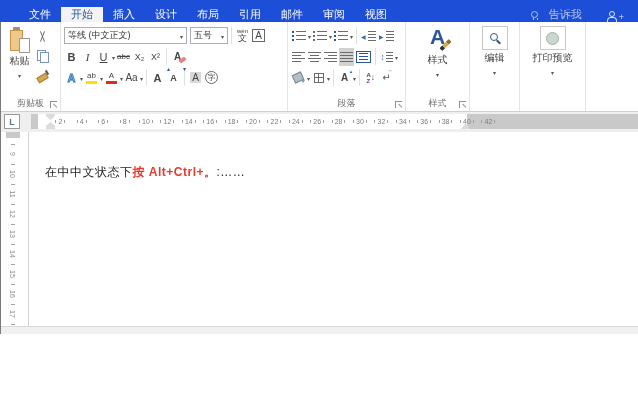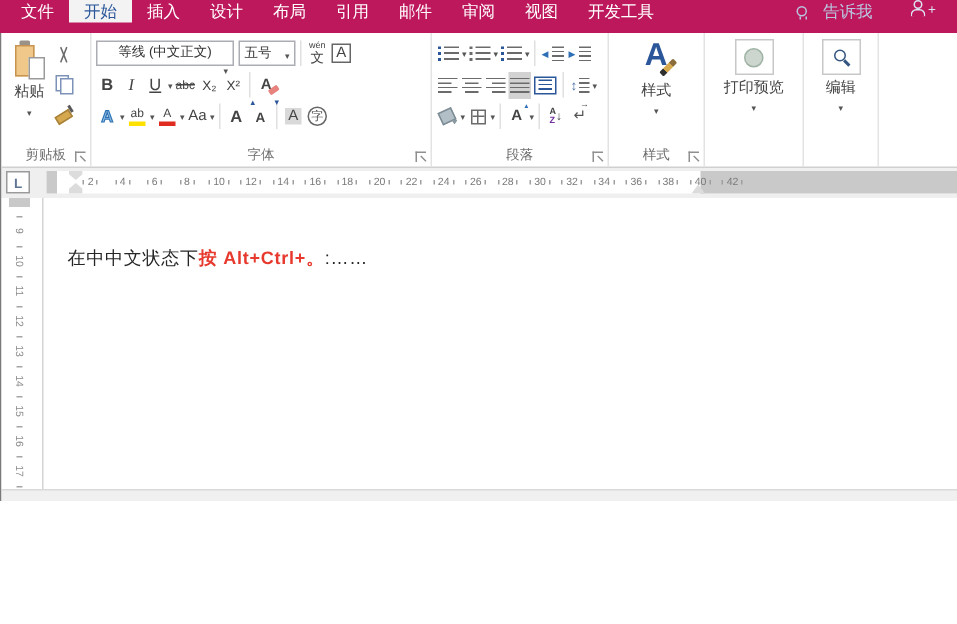--- a/index.html
+++ b/index.html
@@ -1,21 +1,21 @@
 <!DOCTYPE html>
 <html><head>
 <meta charset="utf-8">
 <style>
   * { margin:0; padding:0; box-sizing:border-box; }
   html,body { width:638px; height:416px; }
   body { font-family:"Liberation Sans","DejaVu Sans",sans-serif; background:#fff; overflow:hidden; }
   .app { width:638px; height:416px; position:relative; background:#fff; }
 
   
-  .menubar { height:22px; background:#be185d; display:flex; align-items:flex-start; color:#fff; font-size:11px; }
+  .menubar { height:22px; background:#1d4ed8; display:flex; align-items:flex-end; color:#fff; font-size:11px;padding-left:15px; }
   .menu-tabs { display:flex; align-items:stretch; padding-left:4px; }
   .mtab { padding:0 10px; display:flex; align-items:center; cursor:default; white-space:nowrap; }
   .mtab.active { background:#f3f3f3; color:#2b579a; }
   .tellme { display:flex; align-items:center; gap:11px; color:#b9c6e0; padding:0 10px; }
   .ic-bulb { width:7px; height:7px; border:1px solid #b9c6e0; border-radius:50%; position:relative; }
   .ic-bulb::after { content:""; position:absolute; left:1px; bottom:-3px; width:3px; height:2px; border-left:1px solid #b9c6e0; border-right:1px solid #b9c6e0; }
   .spacer { flex:1; }
   .share { display:flex; align-items:center; gap:2px; padding:0 14px; }
   .ic-person { position:relative; width:11px; height:11px; }
   .ic-person::before { content:""; position:absolute; left:3px; top:0; width:4px; height:4px; border:1px solid #dbe4f2; border-radius:50%; }
@@ -53,21 +53,21 @@
   .ic-copy::before { content:""; position:absolute; left:0; top:0; width:7px; height:9px; border:1px solid #7d92b8; background:#fff; }
   .ic-copy::after { content:""; position:absolute; right:0; bottom:0; width:7px; height:9px; border:1px solid #7d92b8; background:#fff; }
   .ic-painter { position:relative; width:12px; height:12px; }
   .ic-painter::before { content:""; position:absolute; left:0; top:5px; width:9px; height:4px; background:#d7a94e; border:1px solid #a8823c; transform:rotate(-32deg); }
   .ic-painter::after { content:""; position:absolute; right:1px; top:0; width:2px; height:5px; background:#5a5a5a; transform:rotate(-32deg); }
 
   
   .g-font { width:227px; }
   .combo { border:1px solid #abadb3; height:17px; display:flex; align-items:center; padding:0 3px; font-size:9px; color:#333; background:#fff; white-space:nowrap; }
   .combo .caret { margin-left:auto; padding-left:3px; }
-  .w-name { width:92px;flex-direction:column; } .w-size { width:38px; margin-left:2px; }
+  .w-name { width:123px; } .w-size { width:38px; margin-left:2px; }
   .bold { font-weight:bold; font-size:11px; }
   .italic { font-style:italic; font-family:"Liberation Serif",serif; font-size:11px; }
   .under { text-decoration:underline; font-size:11px; }
   .strike { text-decoration:line-through; font-size:8px; }
   .subsup { font-size:9px; }
   .ic-clear { position:relative; font-size:10px; font-weight:bold; }
   .ic-clear::after { content:""; position:absolute; right:-5px; bottom:0; width:7px; height:4px; background:#e8827e; border-radius:1px; transform:rotate(-35deg); }
   .fx { color:#9dc3e6; -webkit-text-stroke:0.8px #2e74b5; font-size:11px; font-weight:bold; }
   .stack { display:flex; flex-direction:column; align-items:center; line-height:1; }
   .stack .bar { width:11px; height:3px; margin-top:1px; }
@@ -171,21 +171,20 @@
     <div class="menu-tabs">
         <div class="mtab">文件</div>
         <div class="mtab active">开始</div>
         <div class="mtab">插入</div>
         <div class="mtab">设计</div>
         <div class="mtab">布局</div>
         <div class="mtab">引用</div>
         <div class="mtab">邮件</div>
         <div class="mtab">审阅</div>
         <div class="mtab">视图</div>
-        <div class="mtab">开发工具</div>
       </div>
     <div class="spacer"></div>
     <div class="tellme">
       <span class="ic-bulb"></span>
       <span>告诉我</span>
     </div>
     <div class="share">
       <span class="ic-person"></span>
       <span class="plus">+</span>
     </div>
@@ -283,24 +282,20 @@
           <span class="btn shrink">A</span>
           <span class="sep"></span>
           <span class="btn">
                 <span class="shadeA">A</span>
               </span>
           <span class="btn">
                 <span class="enclose">字</span>
               </span>
         </div>
       </div>
-      <div class="gfoot">
-        <span>字体</span>
-        <span class="launcher"></span>
-      </div>
     </div>
 
     <div class="rgroup g-para">
       <div class="gbody">
         <div class="rrow">
           <span class="btn">
                 <span class="ic-ul"></span>
               </span>
           <span class="caret"></span>
           <span class="btn">
@@ -387,36 +382,36 @@
             </span>
         <span>样式</span>
         <span class="caret"></span>
       </div>
       <div class="gfoot">
         <span>样式</span>
         <span class="launcher"></span>
       </div>
     </div>
 
+    <div class="rgroup g-edit">
+      <div class="vbig">
+        <span class="iconbox">
+              <span class="ic-mag"></span>
+            </span>
+        <span>编辑</span>
+        <span class="caret"></span>
+      </div>
+    </div>
+
     <div class="rgroup g-pp">
       <div class="vbig">
         <span class="iconbox">
               <span class="ic-circle"></span>
             </span>
         <span>打印预览</span>
-        <span class="caret"></span>
-      </div>
-    </div>
-
-    <div class="rgroup g-edit">
-      <div class="vbig">
-        <span class="iconbox">
-              <span class="ic-mag"></span>
-            </span>
-        <span>编辑</span>
         <span class="caret"></span>
       </div>
     </div>
 
     <div class="rgroup g-fill"></div>
   </div>
 
   <div class="ruler-row">
     <div class="tabsel">L</div>
     <div class="hruler">

